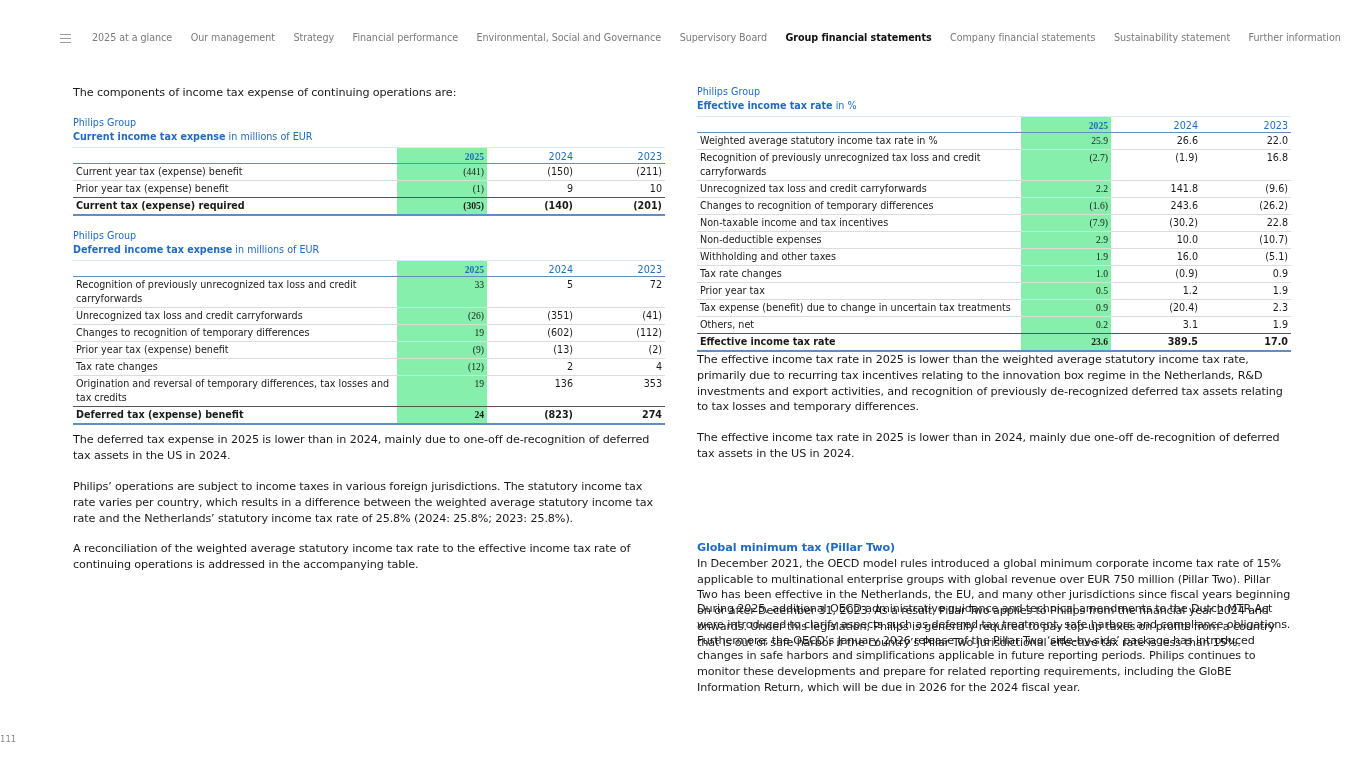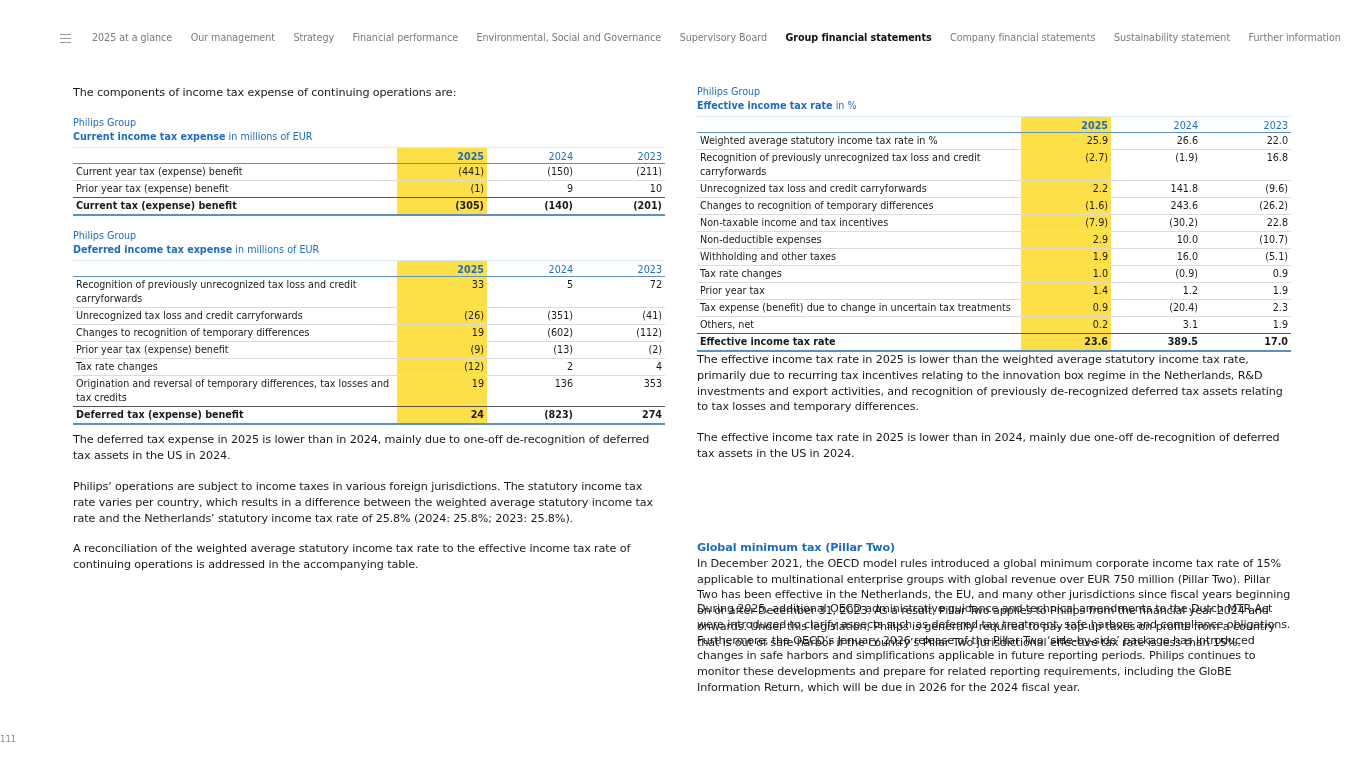--- a/index.html
+++ b/index.html
@@ -22,21 +22,21 @@
     .tbl-org { font-size: 9.6px; color: #1f6bc1; line-height: 14px; }
     .tbl-title { font-size: 9.6px; color: #1f6bc1; line-height: 14px; }
     .tbl-title b { font-weight: bold; }
 
     table { border-collapse: collapse; width: 100%; font-size: 9.6px; margin-top: 3px; }
     th { font-weight: normal; color: #1f6bc1; text-align: right; padding: 2px 3px 1px 3px; height: 16px; border-top: 1px solid #d6ebf7; border-bottom: 1.5px solid #5f8fbf; }
     th.y2025 { font-weight: bold; }
     th.label-h { text-align: left; }
     td { padding: 1px 3px 1px 3px; vertical-align: top; line-height: 14px; border-bottom: 1px solid #dcdcdc; color: #1a1a1a; }
     td.num { text-align: right; white-space: nowrap; }
-    .hl { background: #fde047; }
+    .hl { background: #86efac; font-family: Liberation Serif, serif; }
     tr.total td { font-weight: bold; border-top: 1.2px solid #555; border-bottom: 2px solid #5f8fbf; }
     tr.pre-total td { border-bottom: none; }
 
     .para { position: absolute; font-size: 11.2px; line-height: 15.8px; color: #1a1a1a; letter-spacing: -0.12px; }
     .section-h { font-weight: bold; color: #1f6bc1; font-size: 11.2px; }
 
     .page-num { position: absolute; top: 734px; left: 0; width: 1365px; font-size: 8.5px; color: #8a8a8a; }
   </style>
 </head>
 <body>
@@ -87,21 +87,21 @@
           <td class="num">(150)</td>
           <td class="num">(211)</td>
         </tr>
         <tr class="pre-total">
           <td>Prior year tax (expense) benefit</td>
           <td class="num hl">(1)</td>
           <td class="num">9</td>
           <td class="num">10</td>
         </tr>
         <tr class="total">
-          <td>Current tax (expense) benefit</td>
+          <td>Current tax (expense) required</td>
           <td class="num hl">(305)</td>
           <td class="num">(140)</td>
           <td class="num">(201)</td>
         </tr>
       </tbody>
     </table>
   </div>
 
   <div class="tbl-block" style="top:229px; width:592px;">
     <div class="tbl-org">Philips Group</div>
@@ -236,21 +236,21 @@
             <td class="num">(5.1)</td>
           </tr>
         <tr>
             <td>Tax rate changes</td>
             <td class="num hl">1.0</td>
             <td class="num">(0.9)</td>
             <td class="num">0.9</td>
           </tr>
         <tr>
             <td>Prior year tax</td>
-            <td class="num hl">1.4</td>
+            <td class="num hl">0.5</td>
             <td class="num">1.2</td>
             <td class="num">1.9</td>
           </tr>
         <tr>
             <td>Tax expense (benefit) due to change in uncertain tax treatments</td>
             <td class="num hl">0.9</td>
             <td class="num">(20.4)</td>
             <td class="num">2.3</td>
           </tr>
         <tr class="pre-total">

